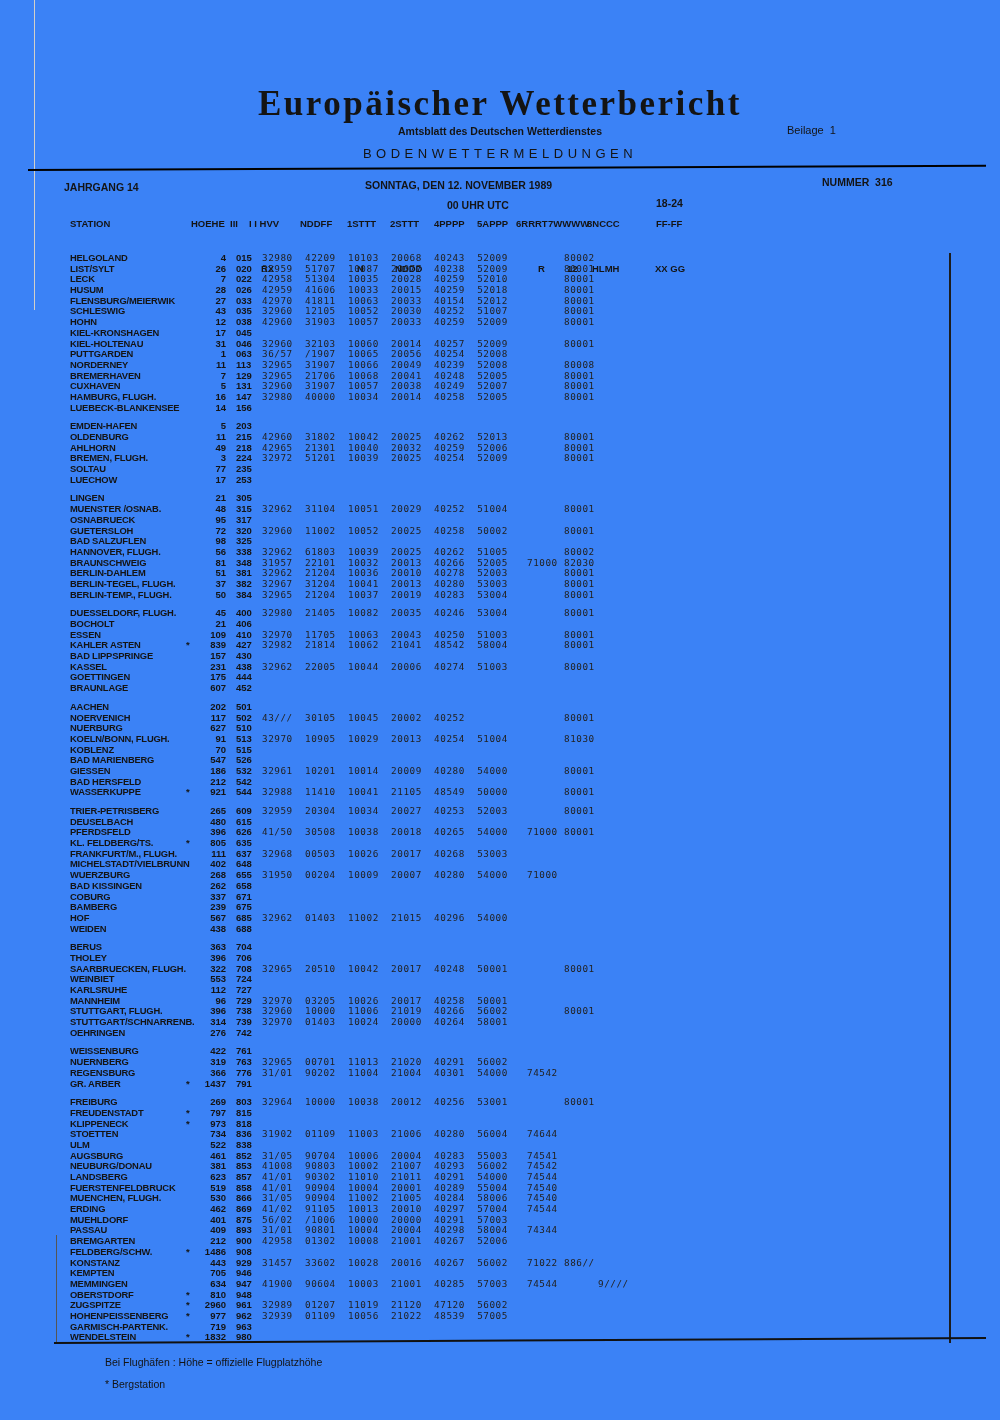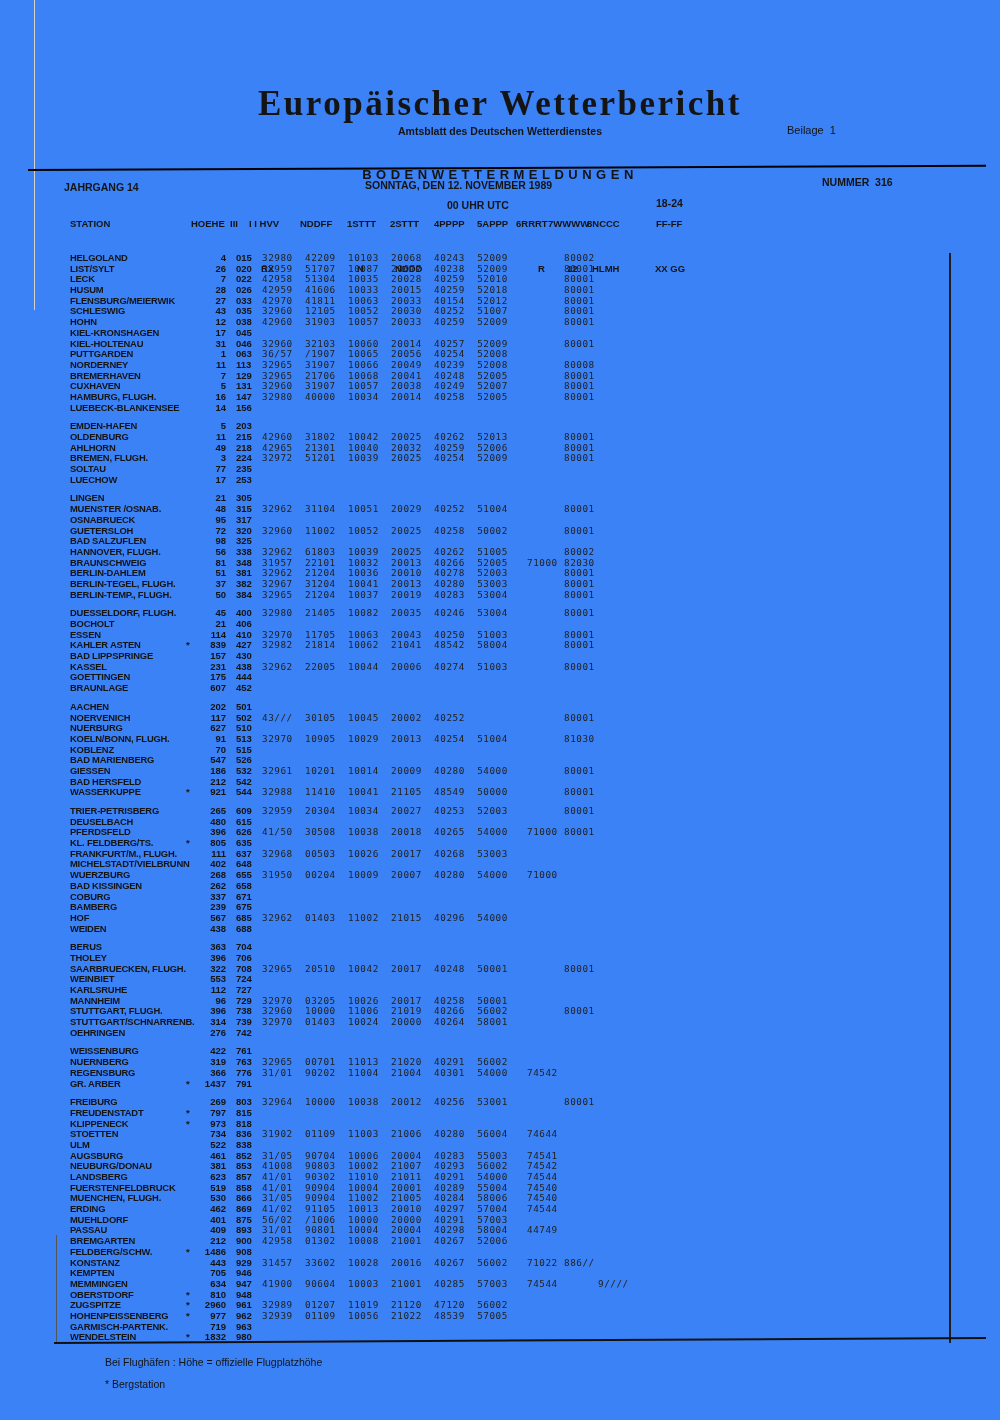--- a/index.html
+++ b/index.html
@@ -13,21 +13,21 @@
   
   .title {
     top:84px; left:0; width:100%; text-align:center;
     font-family:"Liberation Serif", serif; font-weight:bold;
     font-size:35px; letter-spacing:2.5px;
   }
   .subtitle { top:125px; left:0; width:100%; text-align:center;
     font-weight:bold; font-size:10.5px; }
   .beilage { top:124px; left:787px; font-size:11px; }
   .section { top:146px; left:0; width:100%; text-align:center;
-    font-weight:bold; font-size:13px; letter-spacing:4.5px;margin-top:21px; }
+    font-weight:normal; font-size:13px; letter-spacing:4.5px; }
 
   
   .top-rule { left:28px; top:169px; width:958px; height:2.2px;
     background:#000; transform:rotate(-0.25deg); transform-origin:left center; }
   .bottom-rule { left:54px; top:1342px; width:932px; height:2px;
     background:#111; transform:rotate(-0.3deg); transform-origin:left center; }
   .right-border { left:949px; top:253px; width:2px; height:1090px; background:#1d1d1d; }
   .left-border { left:56px; top:1235px; width:1px; height:108px; background:#555; }
   .page-edge { left:34px; top:0; width:1px; height:310px; background:#d3d0c9; }
 
@@ -338,21 +338,21 @@
           <span class="g">32980  21405  10082  20035  40246  53004</span>
           <span class="c8">80001</span>
         </div>
         <div class="row">
           <span class="nm">BOCHOLT</span>
           <span class="h">21</span>
           <span class="ix">406</span>
         </div>
         <div class="row">
           <span class="nm">ESSEN</span>
-          <span class="h">114</span>
+          <span class="h">109</span>
           <span class="ix">410</span>
           <span class="g">32970  11705  10063  20043  40250  51003</span>
           <span class="c8">80001</span>
         </div>
         <div class="row">
           <span class="nm">KAHLER ASTEN</span>
           <span class="st">*</span>
           <span class="h">839</span>
           <span class="ix">427</span>
           <span class="g">32982  21814  10062  21041  48542  58004</span>
@@ -666,21 +666,21 @@
           <span class="nm">MUEHLDORF</span>
           <span class="h">401</span>
           <span class="ix">875</span>
           <span class="g">56/02  /1006  10000  20000  40291  57003</span>
         </div>
         <div class="row">
           <span class="nm">PASSAU</span>
           <span class="h">409</span>
           <span class="ix">893</span>
           <span class="g">31/01  90801  10004  20004  40298  58004</span>
-          <span class="c7">44749</span>
+          <span class="c7">74344</span>
         </div>
         <div class="row">
           <span class="nm">BREMGARTEN</span>
           <span class="h">212</span>
           <span class="ix">900</span>
           <span class="g">42958  01302  10008  21001  40267  52006</span>
         </div>
         <div class="row">
           <span class="nm">FELDBERG/SCHW.</span>
           <span class="st">*</span>

